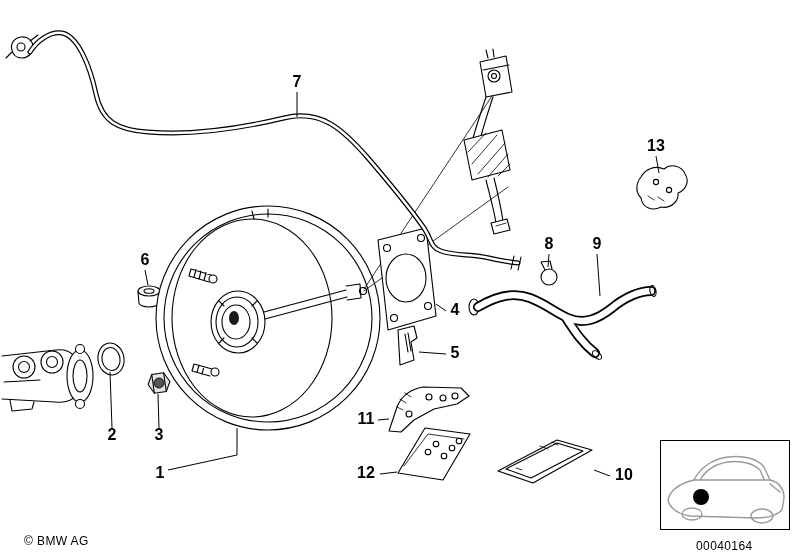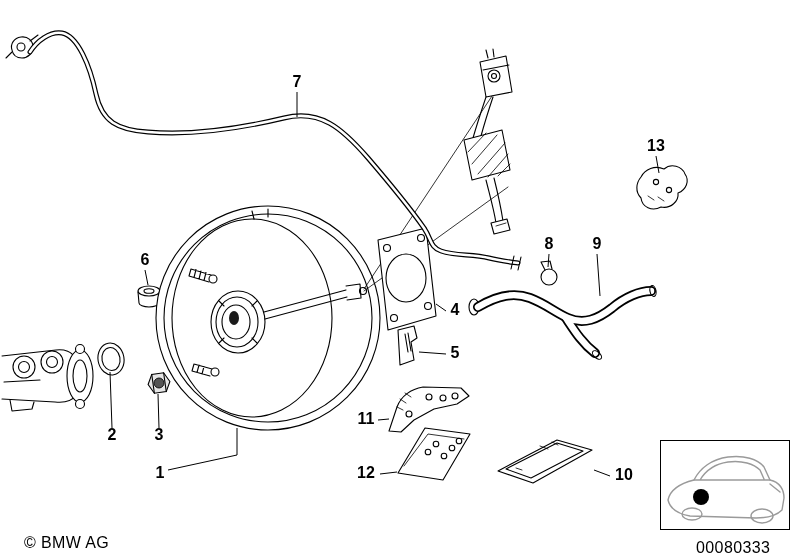--- a/index.html
+++ b/index.html
@@ -9,21 +9,21 @@
   }
   svg.diagram { position:absolute; left:0; top:0; }
   .ln   { fill:none; stroke:#000; stroke-width:1.1; stroke-linecap:round; stroke-linejoin:round; }
   .fillw{ fill:#fff; stroke:#000; stroke-width:1.1; stroke-linejoin:round; }
   .thin { fill:none; stroke:#000; stroke-width:0.8; }
   .ldr  { fill:none; stroke:#000; stroke-width:1; }
   .lbl  { font-family:"Liberation Sans", sans-serif; font-weight:bold; font-size:16px; fill:#000; }
   .tube-o { fill:none; stroke:#000; stroke-linecap:round; stroke-linejoin:round; }
   .tube-i { fill:none; stroke:#fff; stroke-linecap:round; stroke-linejoin:round; }
   .car   { fill:none; stroke:#9a9a9a; stroke-width:1.4; stroke-linecap:round; stroke-linejoin:round; }
-  .footer-text { position:absolute; font-size:16px; color:#000; letter-spacing:0.4px; }
+  .footer-text { position:absolute; font-size:12px; color:#000; letter-spacing:0.4px; }
 </style>
 </head>
 <body>
 
 <div class="page">
 
 <svg class="diagram" width="799" height="559" viewBox="0 0 799 559">
 
   <g class="ln">
     <path d="M2 356 L56 350 C65 349 72 352 74 357 L76 395 C72 401 64 403 55 402 L2 399"></path>
@@ -234,15 +234,15 @@
       <path d="M700 480 C706 470 714 464 728 462 C742 460 754 464 760 470 L764 479 M694 480 L770 480"></path>
       <ellipse cx="692" cy="514" rx="10" ry="6"></ellipse>
       <ellipse cx="762" cy="516" rx="11" ry="7"></ellipse>
       <path d="M770 484 L780 492"></path>
     </g>
     <circle cx="701" cy="497" r="8" fill="#000"></circle>
   </g>
 </svg>
 
 <div class="footer-text" style="left:24px; top:534px;">© BMW AG</div>
-<div class="footer-text" style="left:696px; top:539px;">00080333</div>
+<div class="footer-text" style="left:696px; top:539px;">00040164</div>
 
 </div>
 
 </body></html>

